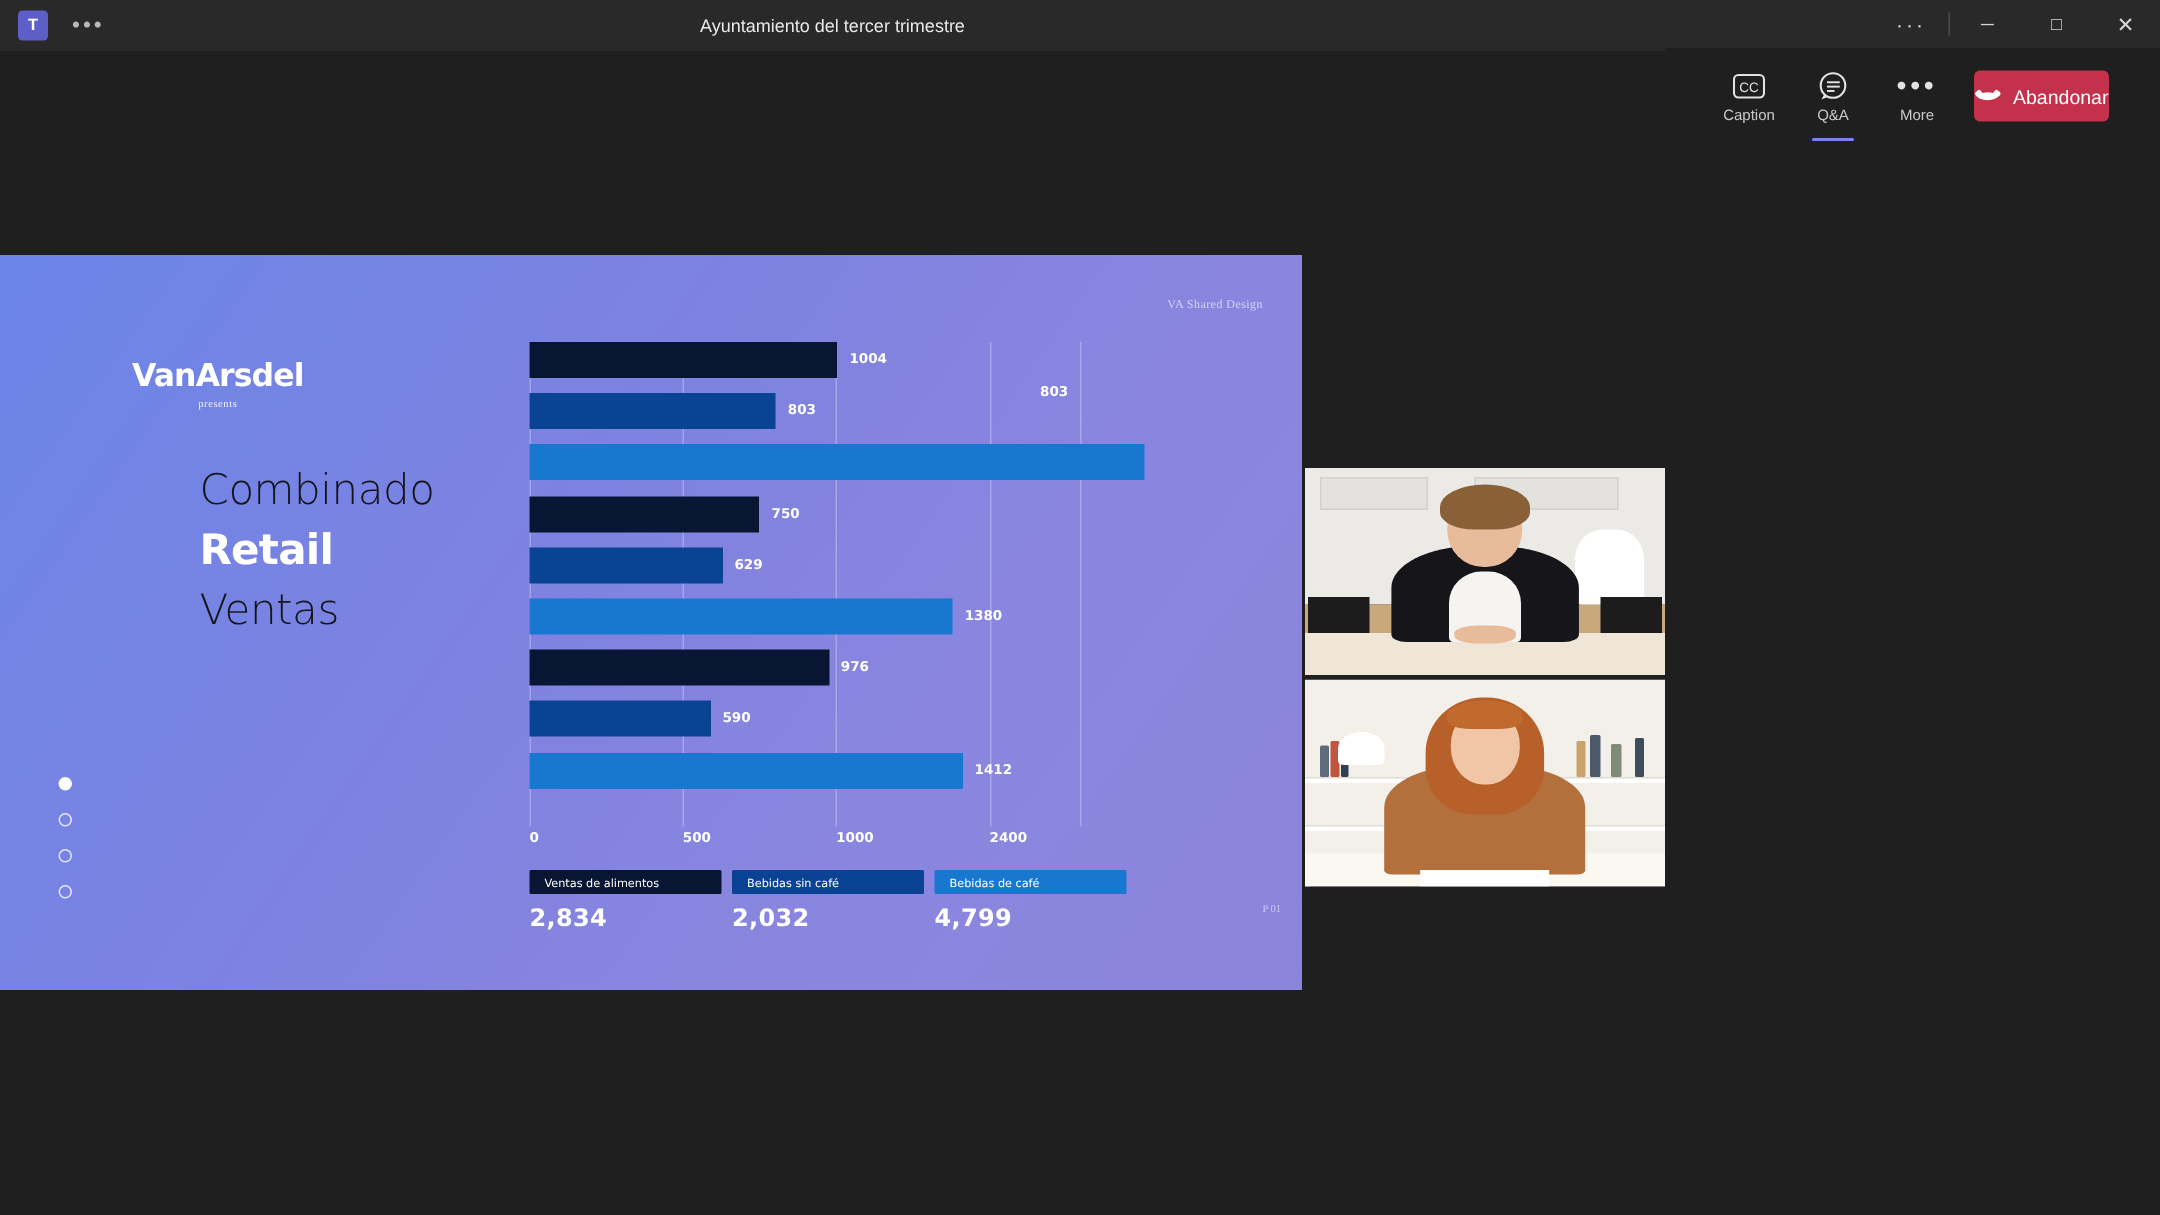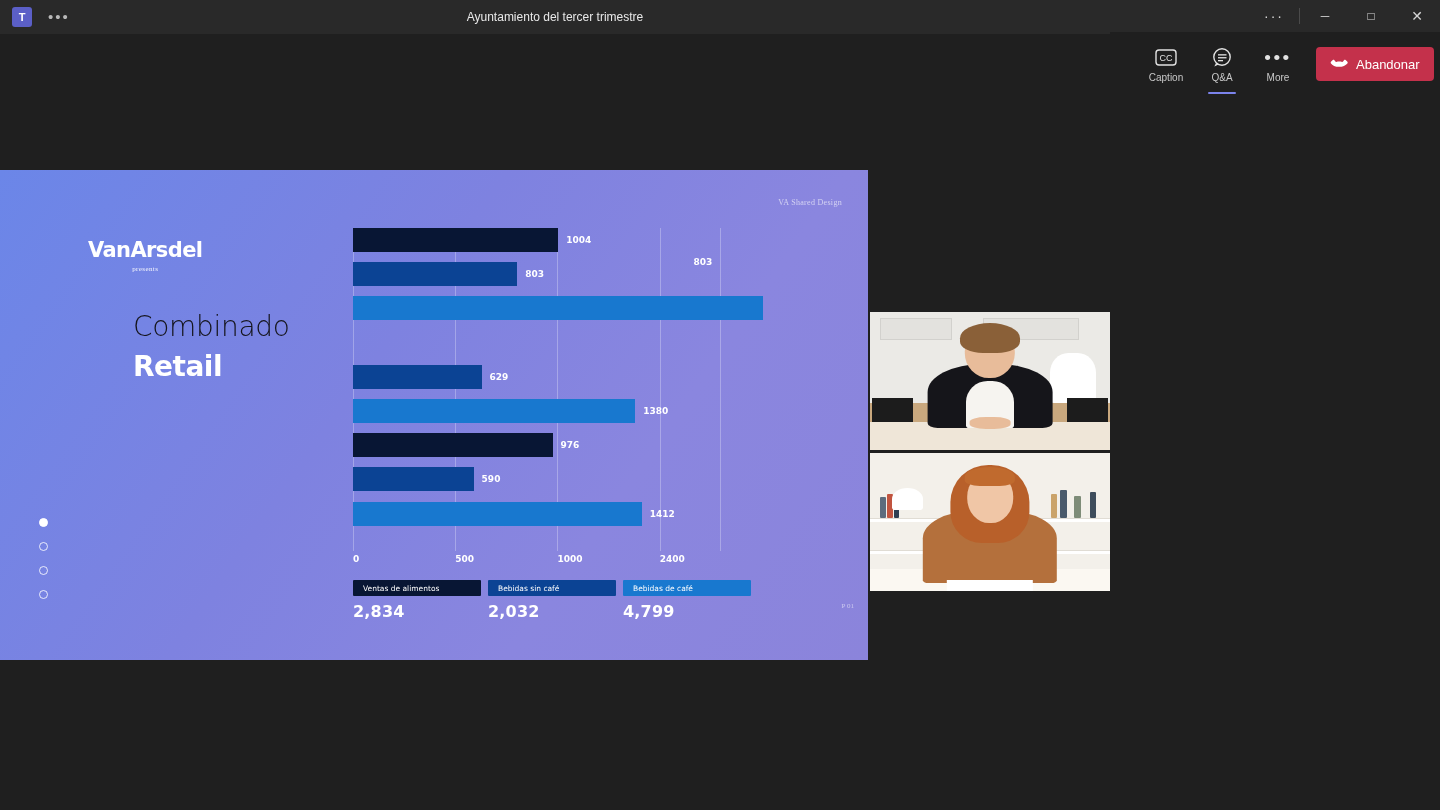--- a/index.html
+++ b/index.html
@@ -155,21 +155,21 @@
 
   #call-toolbar { position:absolute; left:0; top:32px; width:330px; height:64px;
     background:#1f1f1f; display:flex; align-items:center; }
   .tb-item { width:56px; height:56px; display:flex; flex-direction:column;
     align-items:center; justify-content:center; cursor:pointer; position:relative; }
   .tb-icon { height:24px; display:flex; align-items:center; justify-content:center; color:#e2e2e2; }
   .tb-label { font-size:10px; color:#c8c8c8; margin-top:3px; }
   .tb-underline { position:absolute; bottom:-2px; left:14px; width:28px; height:2.5px;
     background:#7b83eb; border-radius:2px; }
   #leave-button { margin-left:10px; height:34px; background:#c4314b; border-radius:4px;
-    display:flex; align-items:center; padding:0 14px; color:#fff; font-size:13px;
+    display:flex; align-items:center; padding:0 0; color:#fff; font-size:13px;
     cursor:pointer; gap:8px; }
 </style>
 </head>
 <body>
 
 <div id="app">
 
   <div id="meeting-area">
 
     <div id="titlebar">
@@ -185,20 +185,21 @@
         <div id="slide-pagenum">P 01</div>
 
         <div id="logo-block">
           <div id="logo-wordmark">VanArsdel</div>
           <div id="logo-presents">presents</div>
         </div>
 
         <div id="slide-heading">
             <div class="head-line">Combinado</div>
             <div class="head-line accent">Retail</div>
+            <div class="head-line">Ventas</div>
           </div>
 
         <div id="slide-dots">
             <div class="dot active"></div>
             <div class="dot"></div>
             <div class="dot"></div>
             <div class="dot"></div>
           </div>
 
         <div id="chart">
@@ -212,20 +213,24 @@
                 <div class="bar" style="width: 205.262px; background: rgb(8, 22, 52);"></div>
                 <div class="bar-label" style="left: 213.262px;">1004</div>
               </div>
               <div class="bar-row" style="top: 34.2px; width: 368px;">
                 <div class="bar" style="width: 164.169px; background: rgb(11, 67, 148);"></div>
                 <div class="bar-label" style="left: 172.169px;">803</div>
               </div>
               <div class="bar-row" style="top: 68.4px; width: 368px;">
                 <div class="bar" style="width: 410.32px; background: rgb(24, 120, 207);"></div>
                 <div class="bar-label" style="left: 340.4px; top: -34px;">803</div>
+              </div>
+              <div class="bar-row" style="top: 102.6px; width: 368px;">
+                <div class="bar" style="width: 153.333px; background: rgb(8, 22, 52);"></div>
+                <div class="bar-label" style="left: 161.333px;">750</div>
               </div>
               <div class="bar-row" style="top: 136.8px; width: 368px;">
                 <div class="bar" style="width: 128.596px; background: rgb(11, 67, 148);"></div>
                 <div class="bar-label" style="left: 136.596px;">629</div>
               </div>
               <div class="bar-row" style="top: 171px; width: 368px;">
                 <div class="bar" style="width: 282.133px; background: rgb(24, 120, 207);"></div>
                 <div class="bar-label" style="left: 290.133px;">1380</div>
               </div>
               <div class="bar-row" style="top: 205.2px; width: 368px;">

